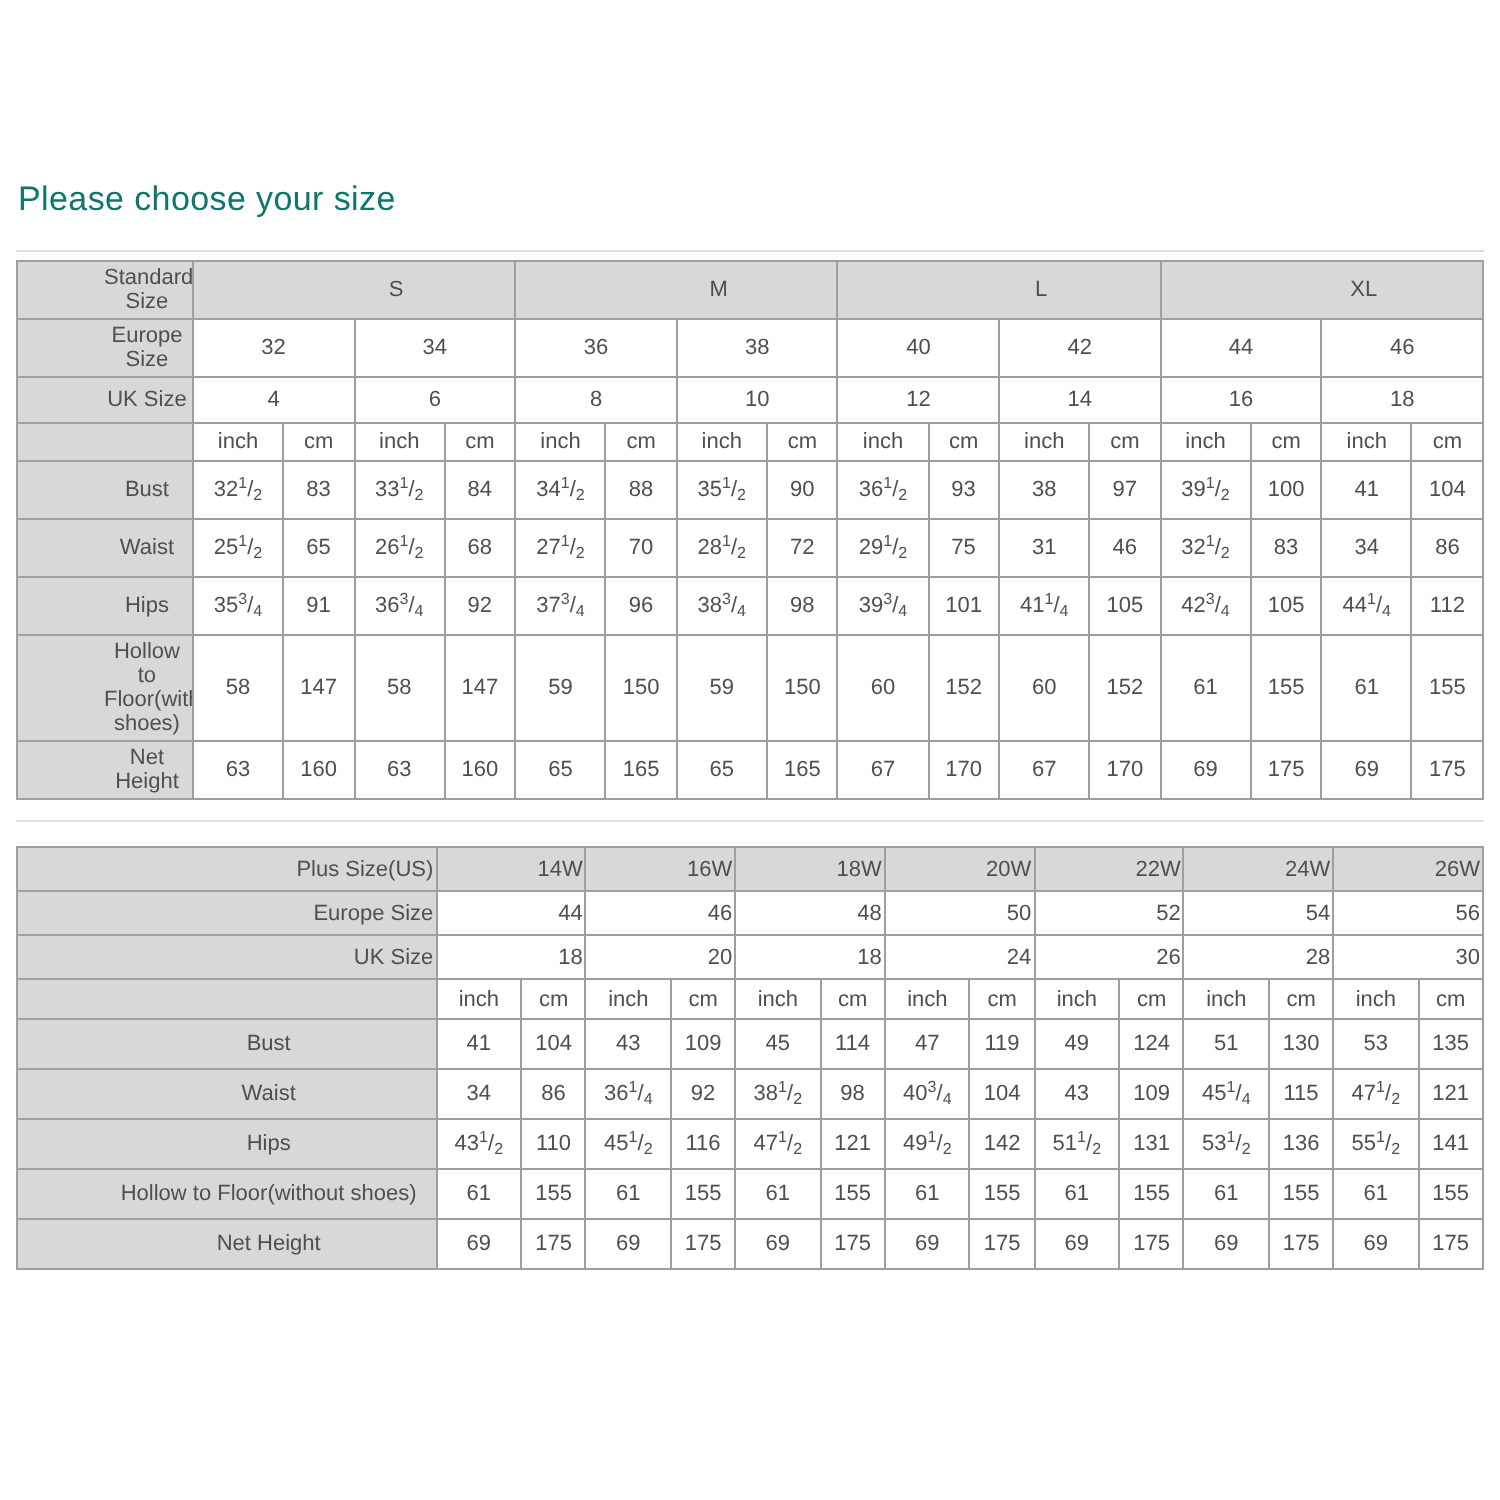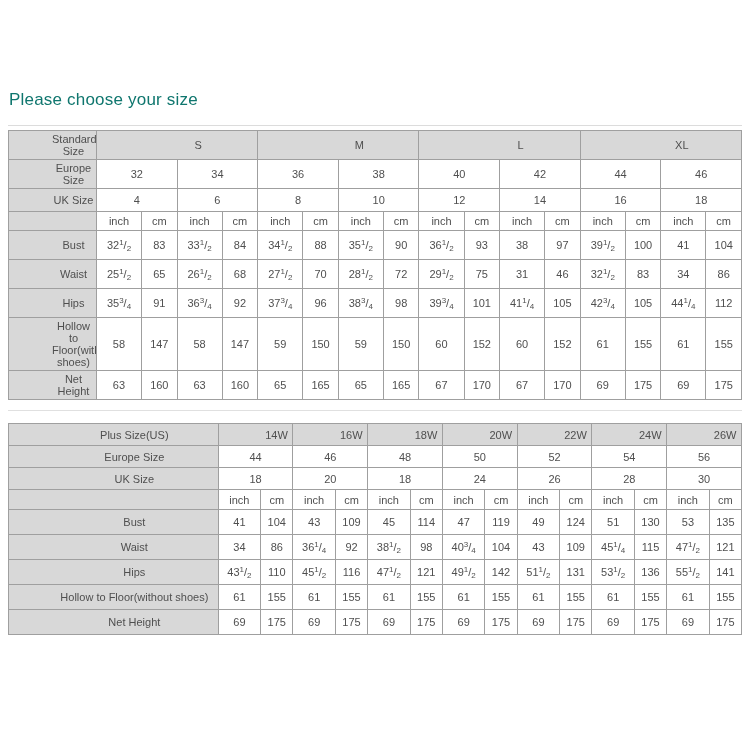--- a/index.html
+++ b/index.html
@@ -43,21 +43,21 @@
   }
   table.size-table th.label-cell {
     background: #d8d8d8;
     padding-left: 43px;
   }
   table.size-table td { background: #ffffff; }
   
   .t1 tr.row-size  th, .t1 tr.row-size  td { height: 23px; }
   .t1 tr.row-unit  th, .t1 tr.row-unit  td { height: 19px; }
   .t1 tr.row-measure th, .t1 tr.row-measure td { height: 29px; }
-  .t2 tr.row-size  th, .t2 tr.row-size  td { height: 22px; }
+  .t2 tr.row-size  th, .t2 tr.row-size  td { height: 22px; text-align: right; }
   .t2 tr.row-unit  th, .t2 tr.row-unit  td { height: 20px; }
   .t2 tr.row-measure th, .t2 tr.row-measure td { height: 25px; }
   
   table.size-table sup, table.size-table sub {
     font-size: 8px;
     line-height: 0;
   }
   table.size-table sup { vertical-align: 4px; }
   table.size-table sub { vertical-align: -2px; }
 </style>

